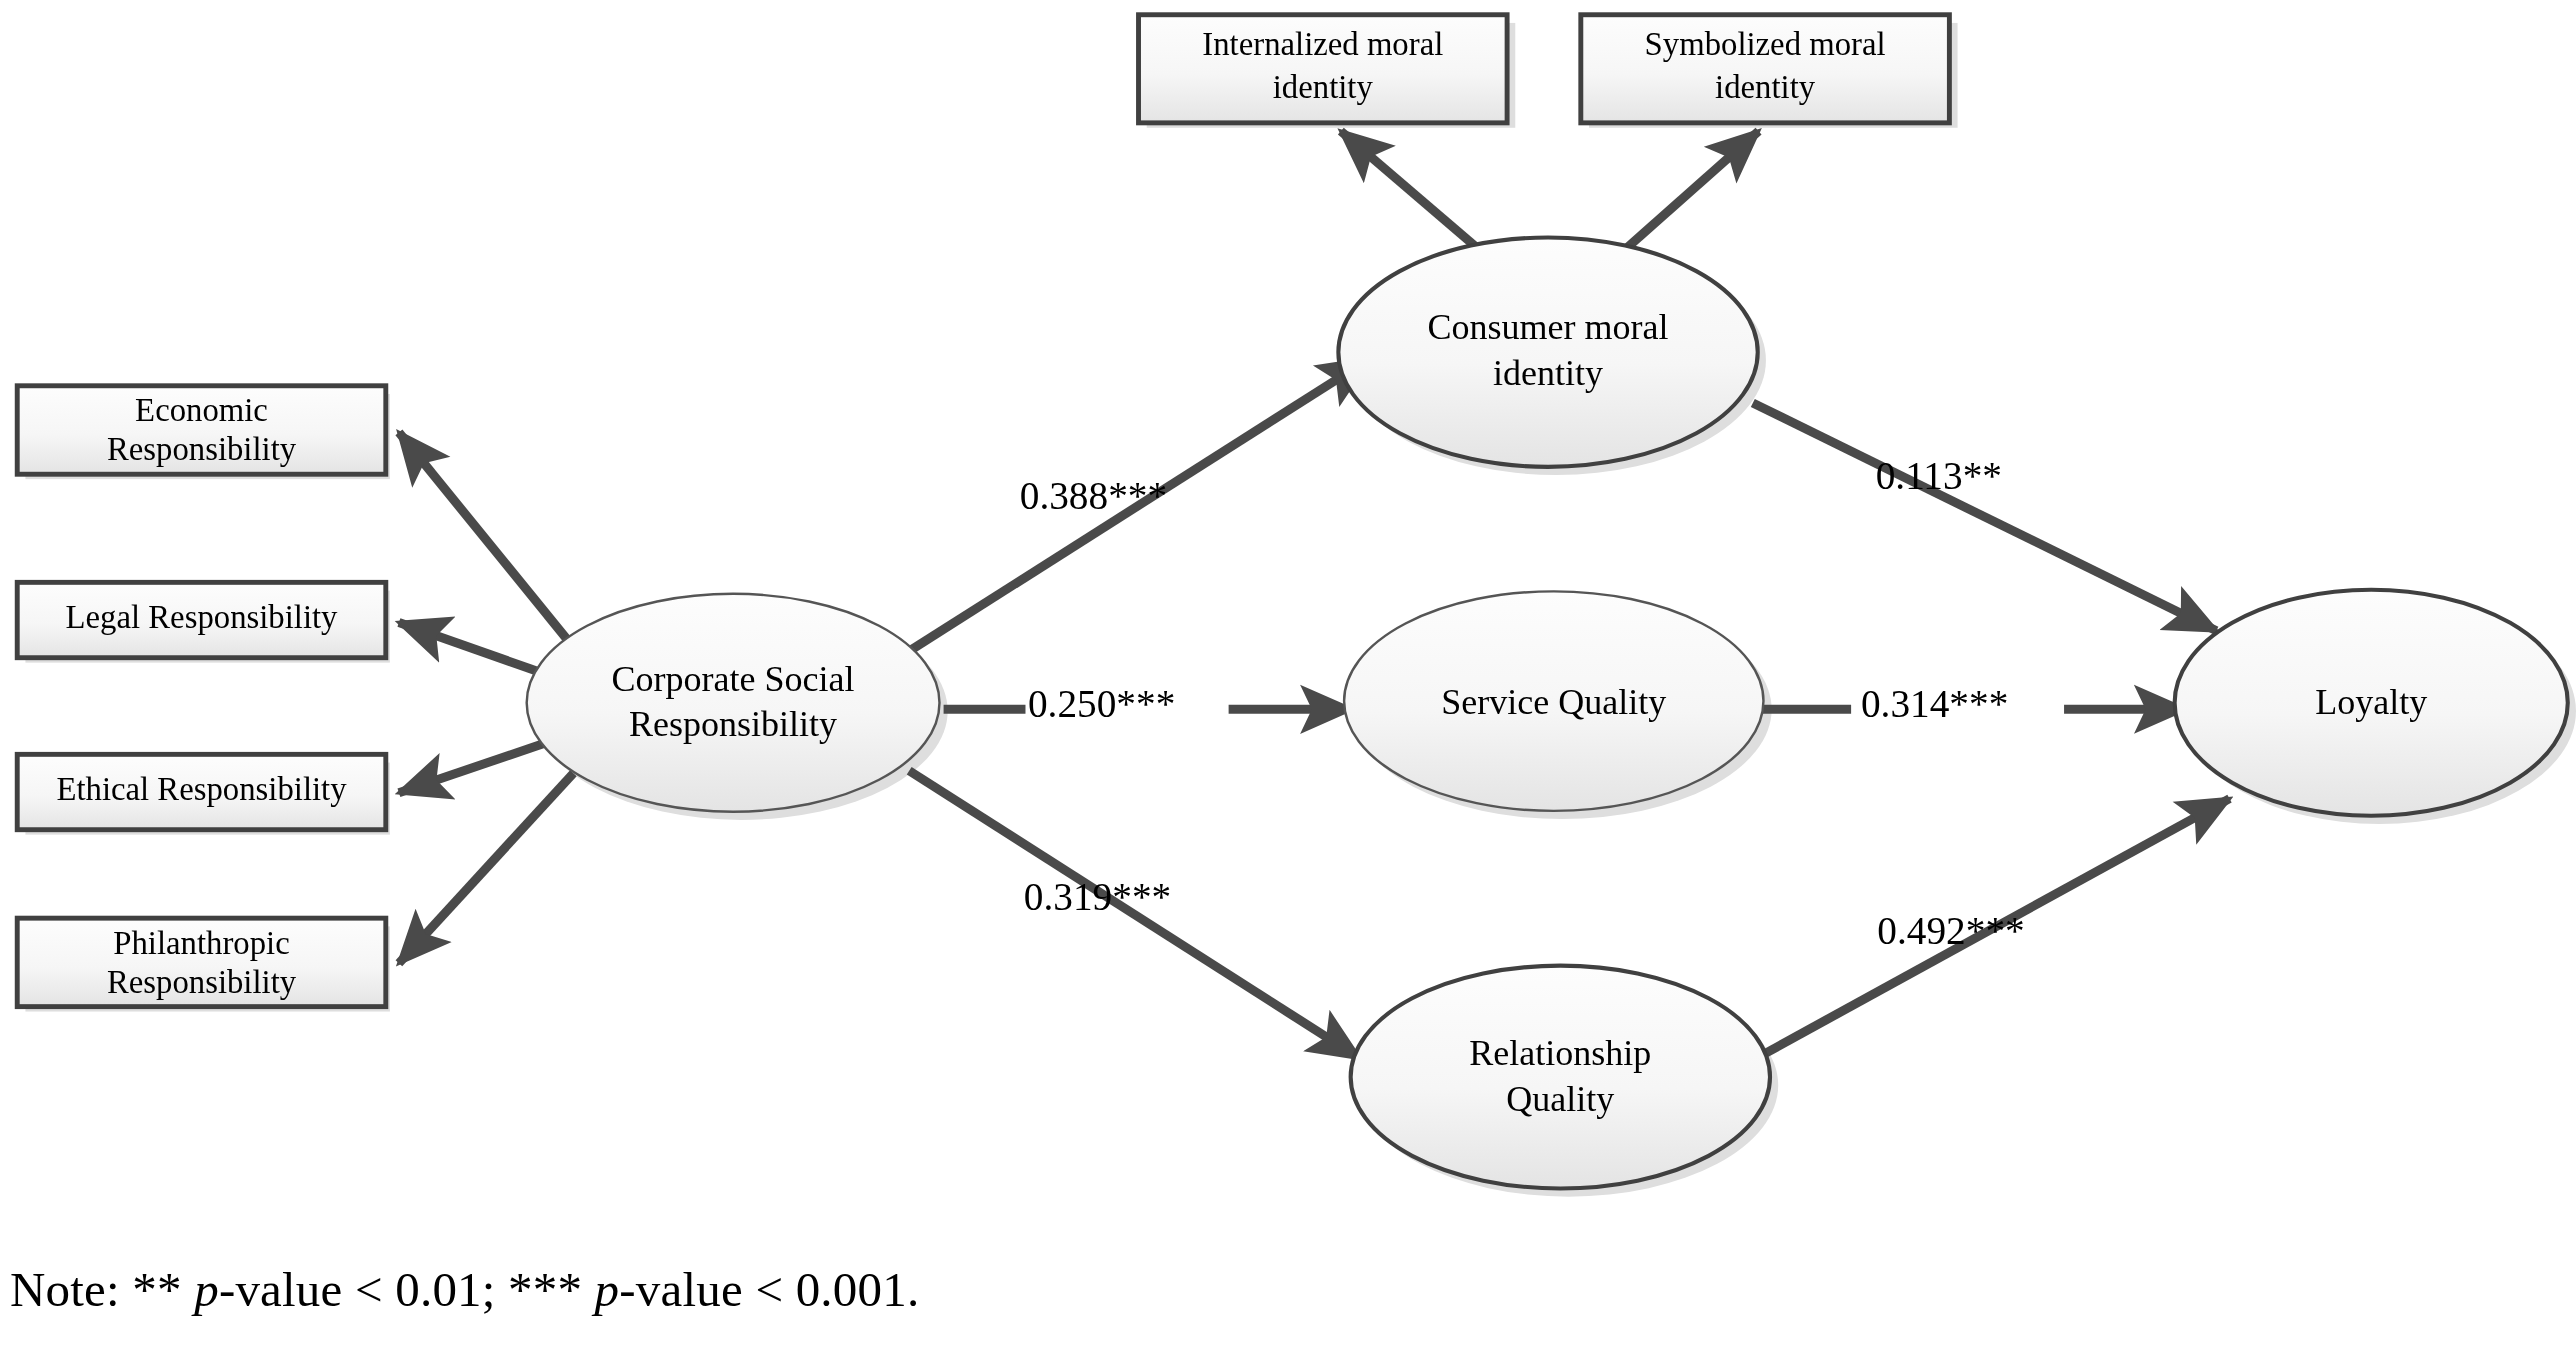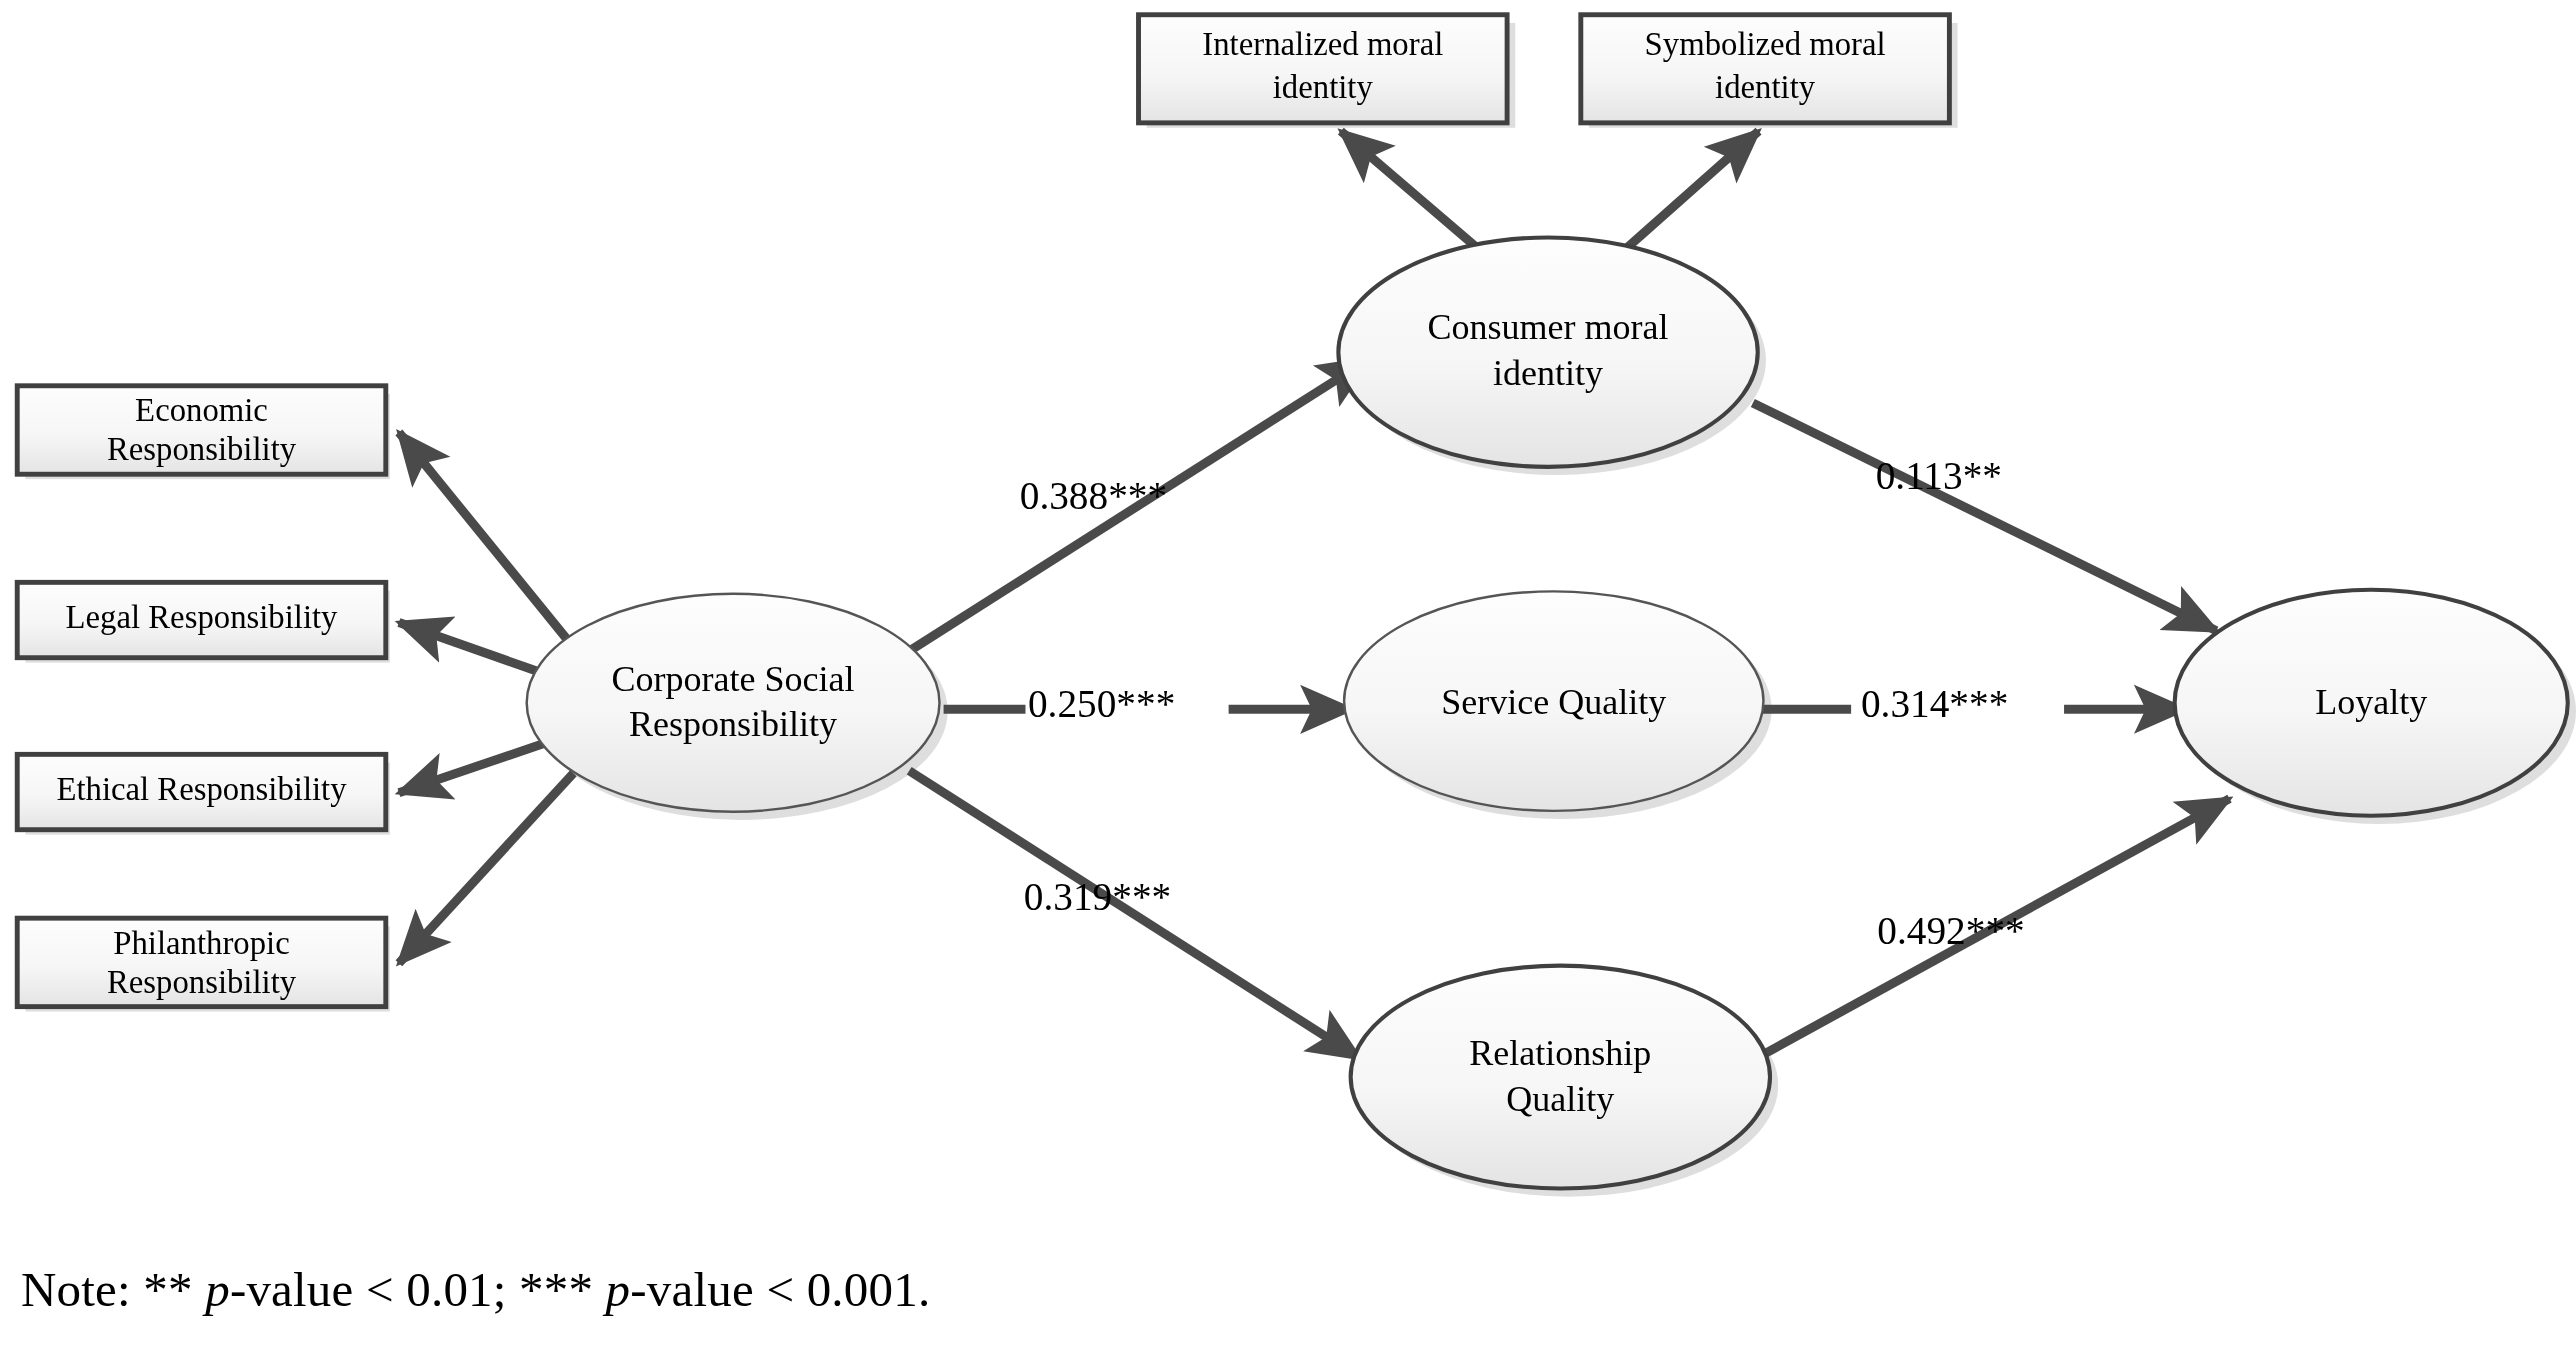--- a/index.html
+++ b/index.html
@@ -36,21 +36,21 @@
   .ellipse-label { font-size: 44px; }
   .coef-label {
     font-family: "Liberation Serif", "DejaVu Serif", serif;
     font-size: 48px;
     fill: #000000;
     text-anchor: start;
     dominant-baseline: middle;
   }
   .note-text {
     position: absolute;
-    left: 21px;
+    left: 10px;
     top: 1261px;
     font-family: "Liberation Serif", "DejaVu Serif", serif;
     font-size: 49px;
     color: #000000;
     white-space: nowrap;
     letter-spacing: 0.2px;
     text-align: center;
   }
   .note-text i { font-style: italic; }
 </style>

